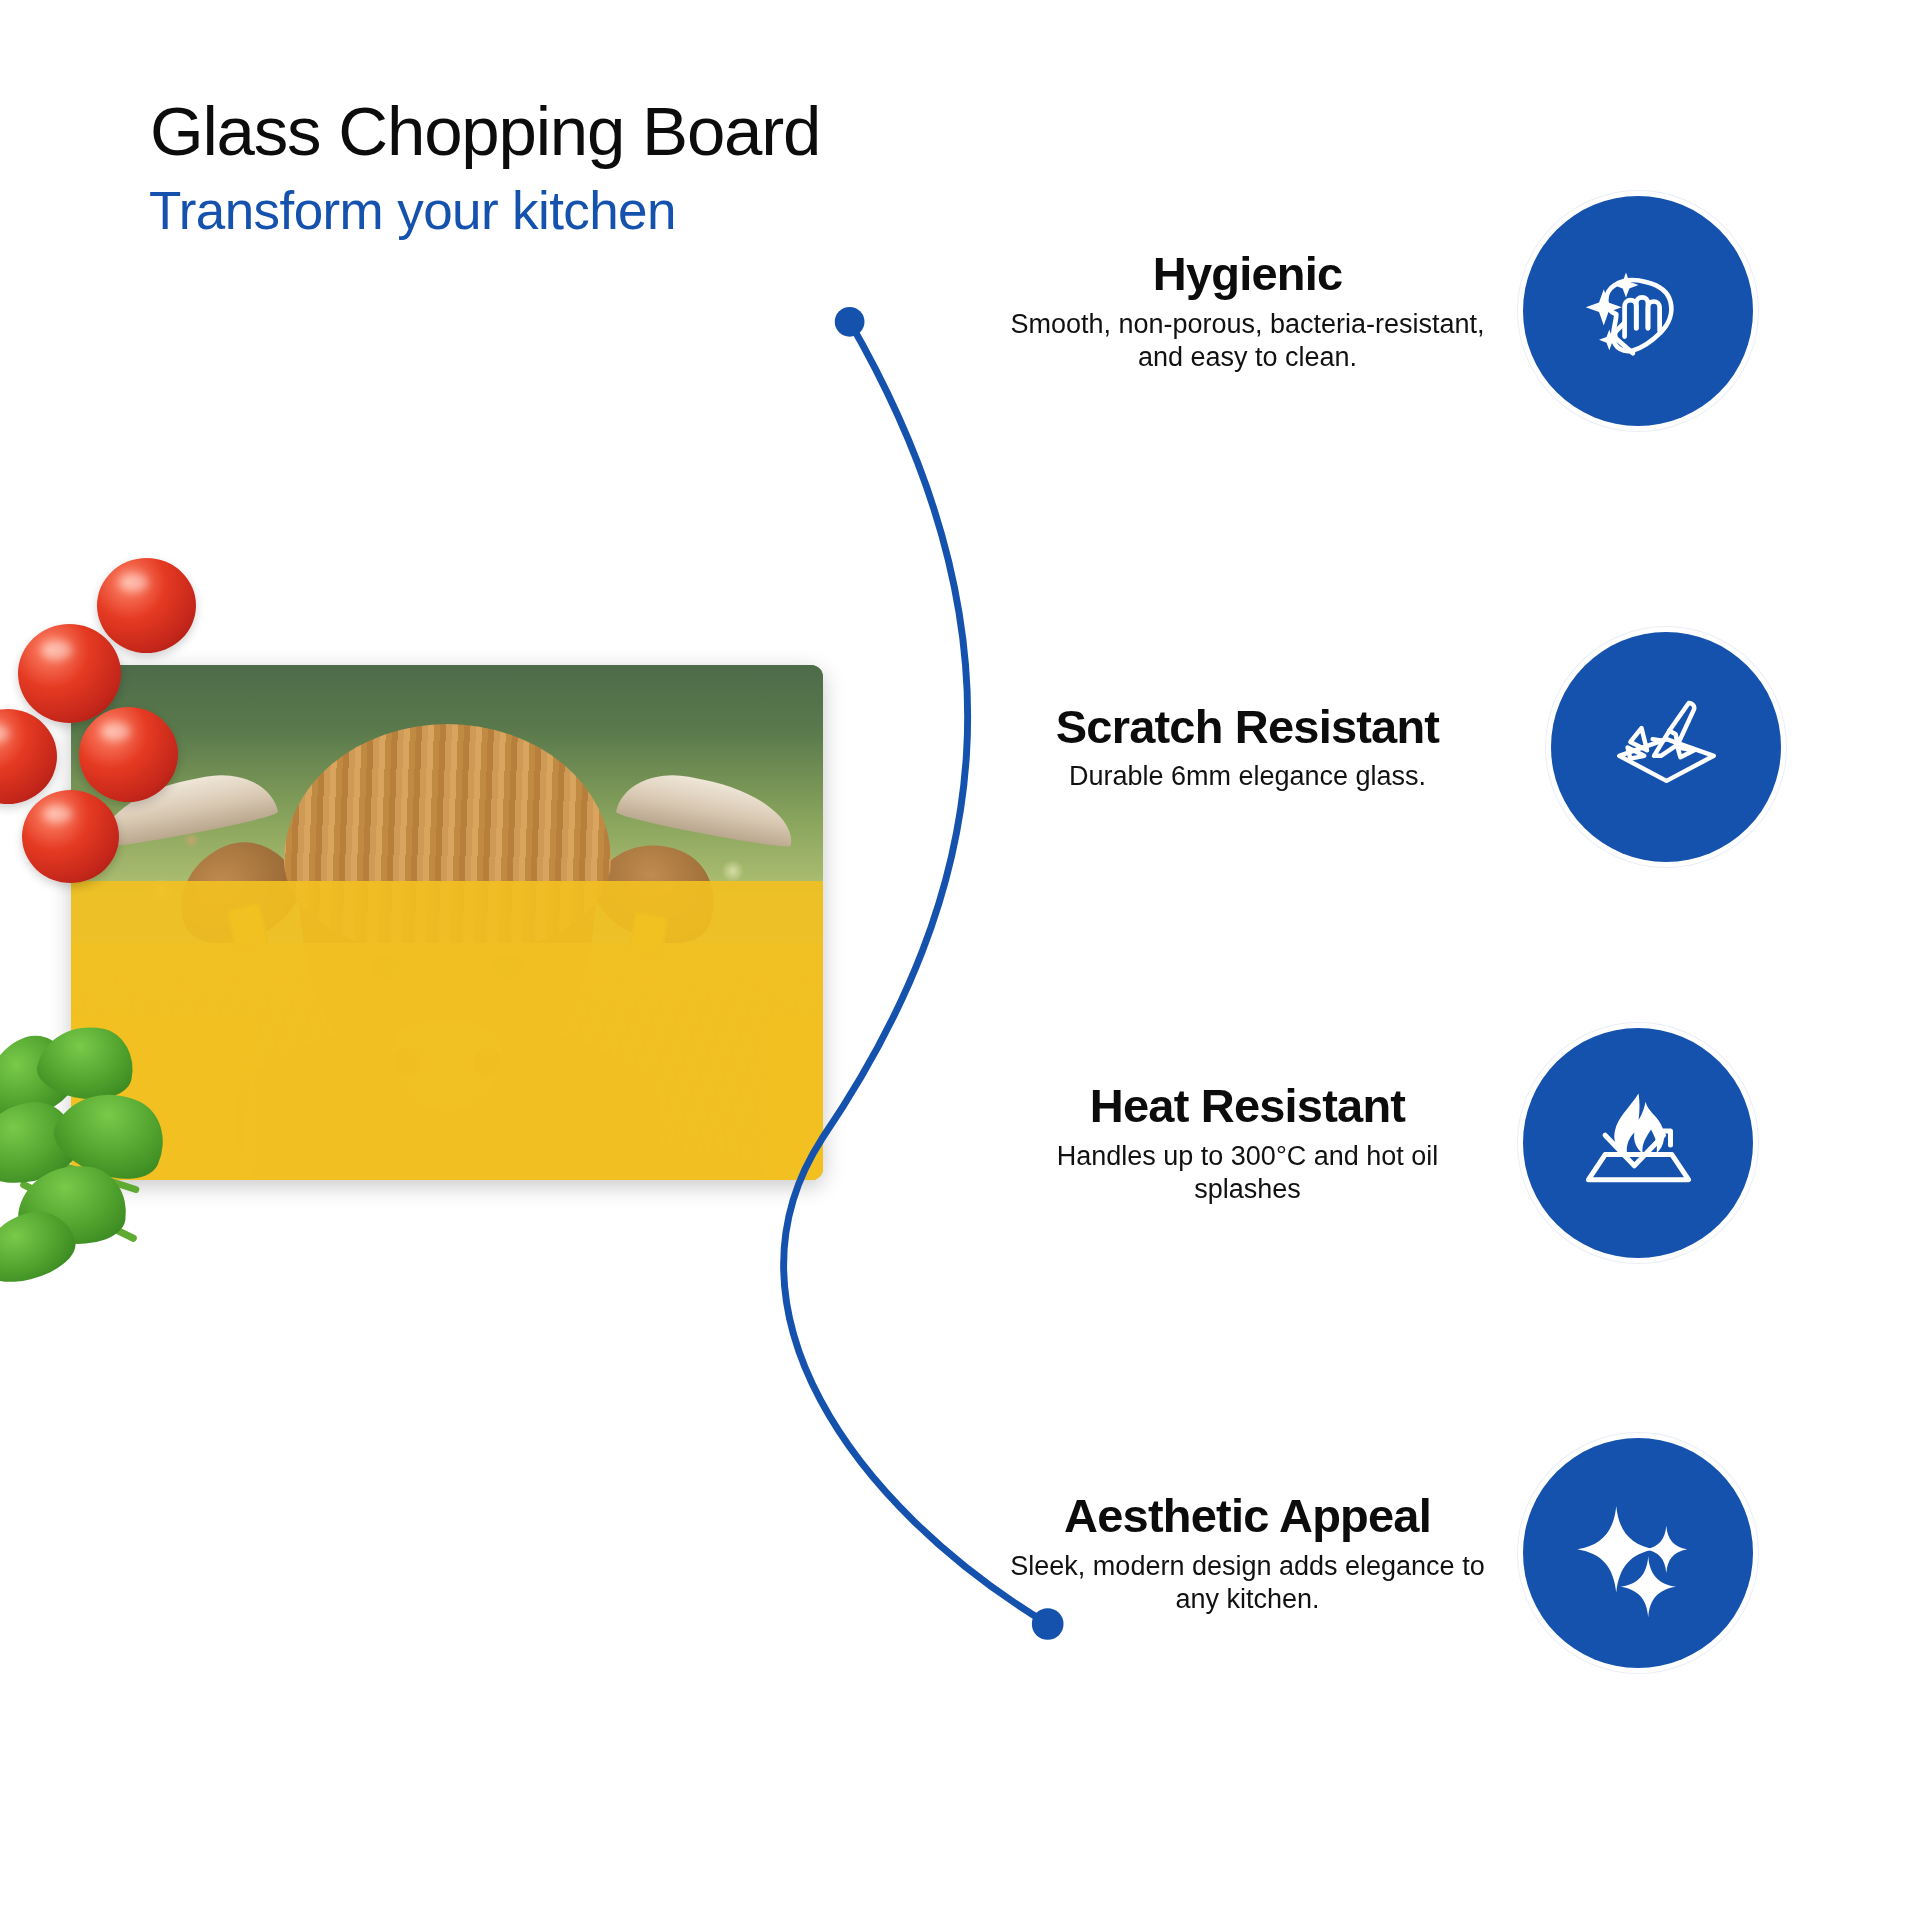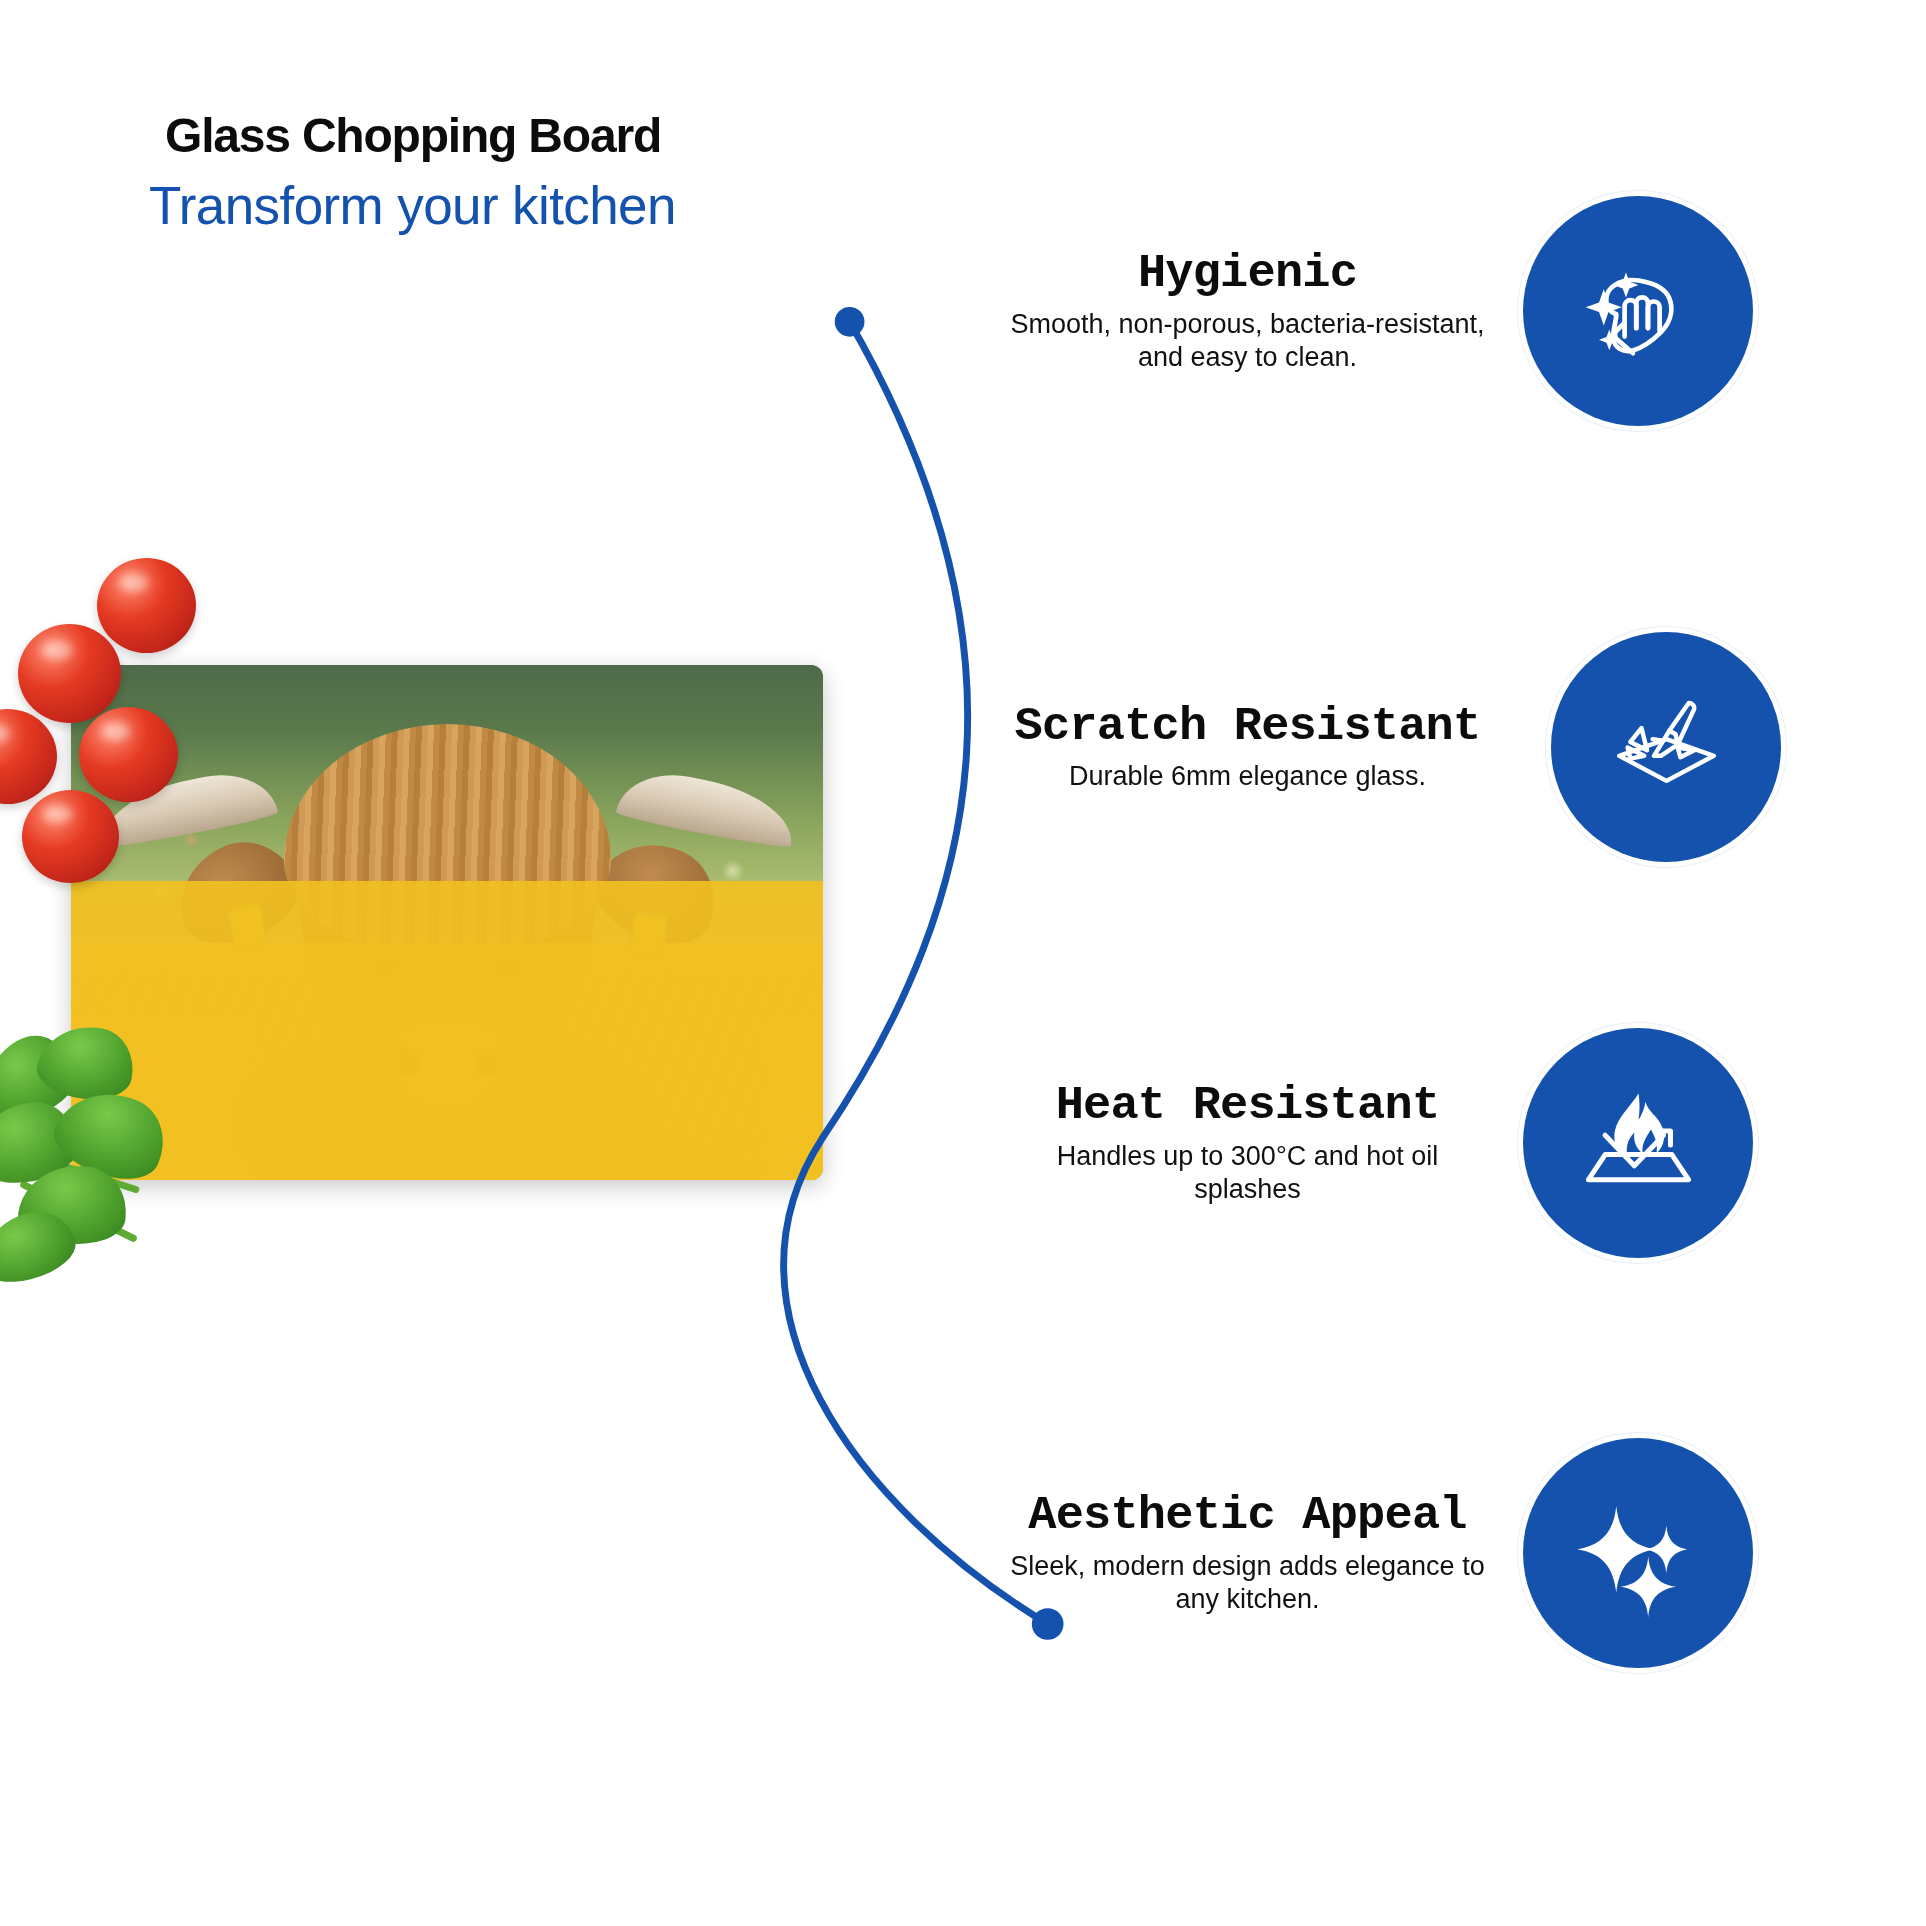--- a/index.html
+++ b/index.html
@@ -17,26 +17,26 @@
   }
 
   
   #header {
     position: absolute;
     left: 149px;
     top: 95px;
     width: 1089px;
   }
   #product-title {
-    font-size: 48px;
-    font-weight: 700;
+    font-size: 69px;
+    font-weight: 400;
     color: #0c0c0c;
     letter-spacing: -1.2px;
     line-height: 1.05;
-    margin: 16px;
+    margin: 1px;
     white-space: nowrap;
   }
   #product-subtitle {
     font-size: 53px;
     font-weight: 400;
     color: #1452AD;
     letter-spacing: -0.6px;
     line-height: 1.1;
     margin: 14px 0 0 0;
     white-space: nowrap;
@@ -270,21 +270,20 @@
     padding-right: 28px;
   }
   .feature-title {
     font-size: 47px;
     font-weight: 700;
     color: #0c0c0c;
     letter-spacing: -0.8px;
     line-height: 1.1;
     margin: 0 0 8px 0;
     white-space: nowrap;
-    font-family: Liberation Mono, monospace;
   }
   .feature-desc {
     font-size: 27px;
     font-weight: 400;
     color: #111111;
     line-height: 1.22;
     margin: 0;
   }
   .feature-icon {
     width: 230px;

